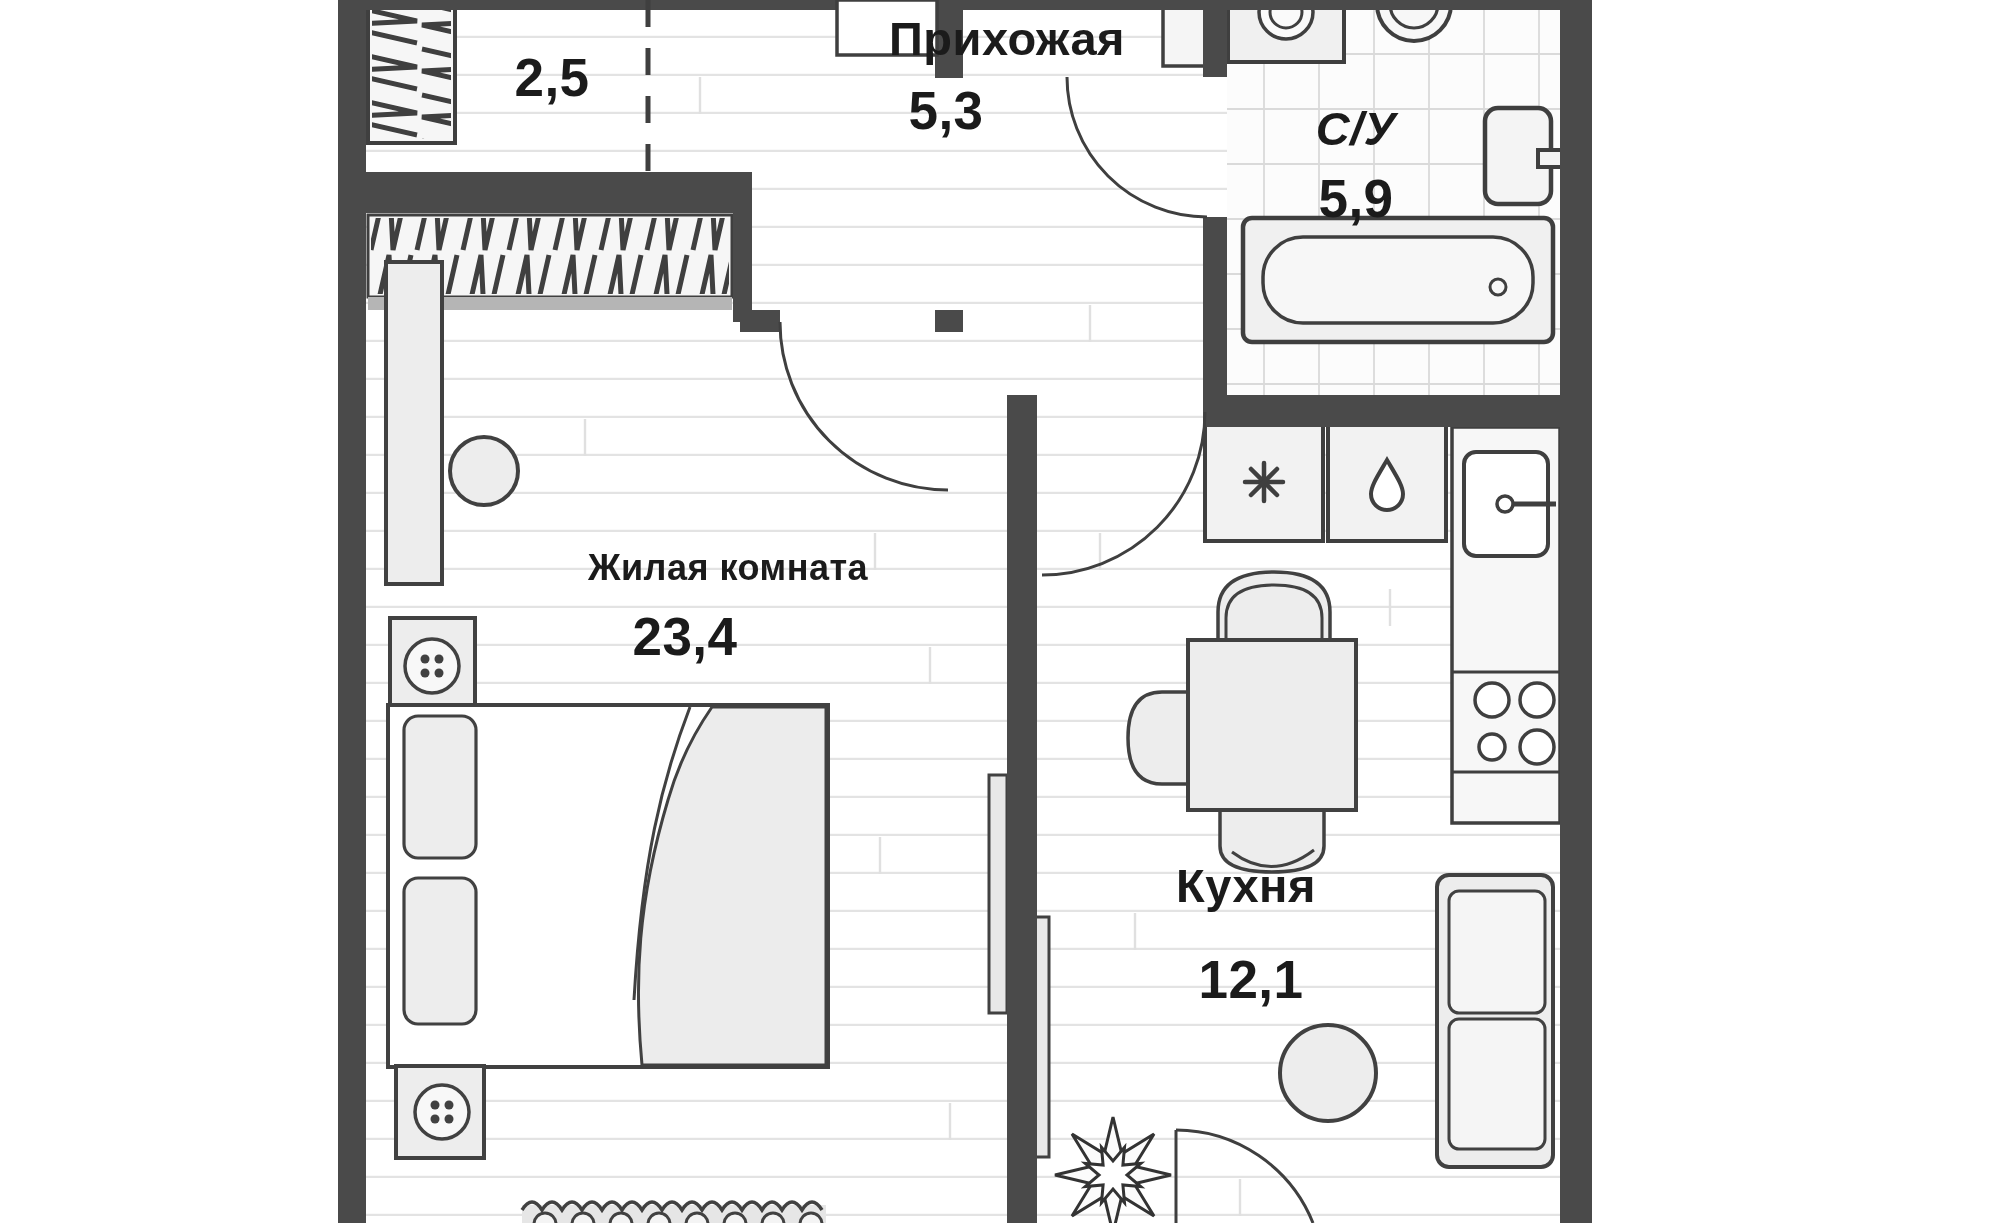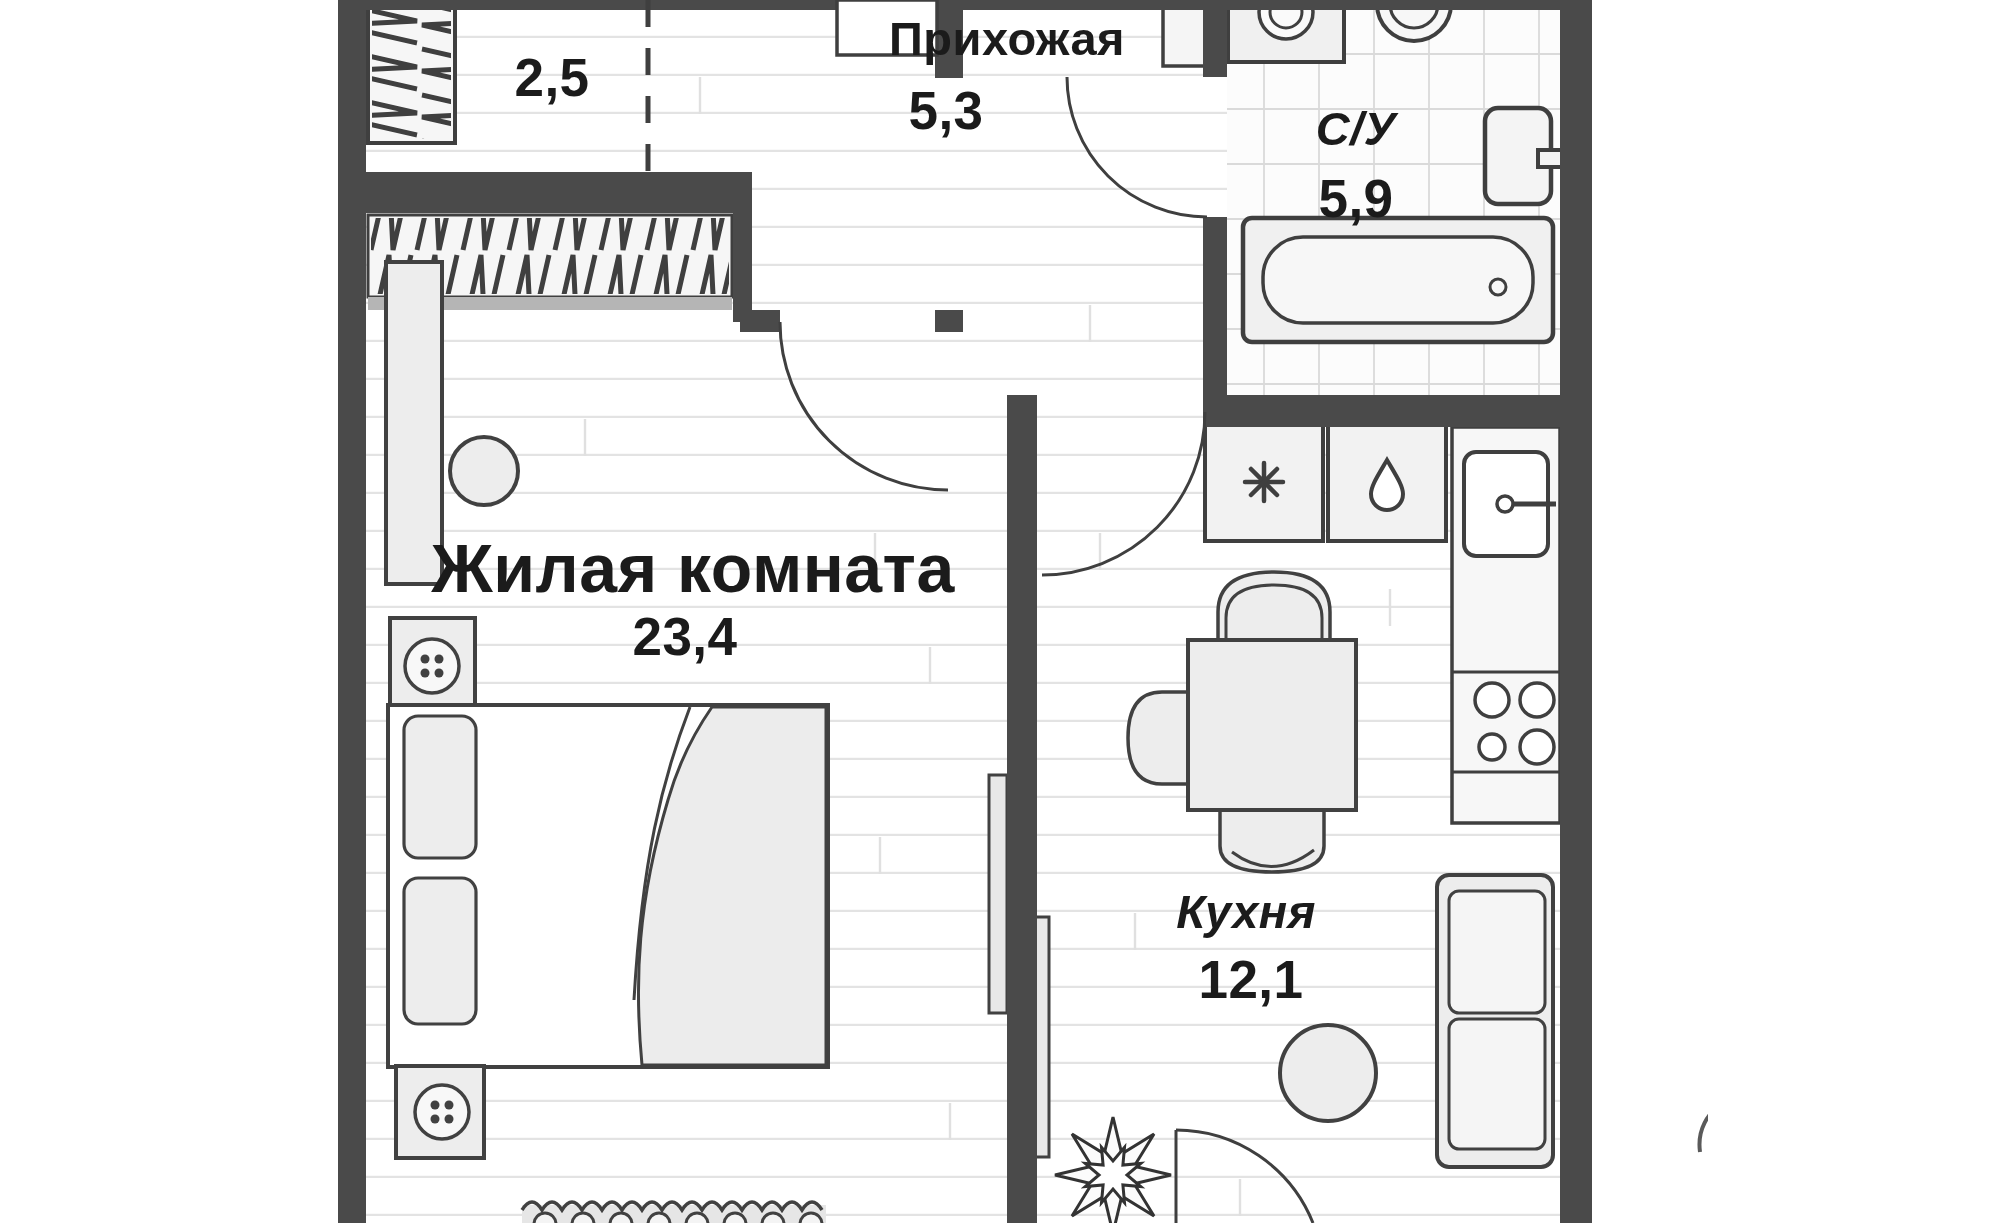--- a/index.html
+++ b/index.html
@@ -1,20 +1,19 @@
 <!DOCTYPE html>
 <html><head>
 <meta charset="utf-8">
 <style>
   html,body { margin:0; padding:0; background:#fff; }
   .canvas {
     position:relative; width:1660px; height:1223px;
     background:#ffffff; overflow:hidden;
     font-family:"Liberation Sans", sans-serif;
-    padding-left:48px;
   }
   svg.plan { position:absolute; left:0; top:0; }
   .lbl {
     position:absolute; transform:translate(-50%,-50%);
     color:#1b1b1b; font-weight:600; white-space:nowrap;
     letter-spacing:0.5px; text-align:center;
   }
   .lbl-room   { font-size:47px; }
   .lbl-area   { font-size:53px; }
   .watermark {
@@ -229,20 +228,20 @@
 </svg>
 
 <div class="lbl lbl-room" style="left:1007px; top:38px;">Прихожая</div>
 <div class="lbl lbl-area" style="left:946px; top:110px;">5,3</div>
 
 <div class="lbl lbl-area" style="left:552px; top:77px;">2,5</div>
 
 <div class="lbl lbl-room" style="left:1356px; top:128px;font-style:italic;">С/У</div>
 <div class="lbl lbl-area" style="left:1356px; top:198px;">5,9</div>
 
-<div class="lbl lbl-room" style="left:693px; top:568px; font-size:68px;">Жилая комната</div>
+<div class="lbl lbl-room" style="left:728px; top:568px; font-size:36px;">Жилая комната</div>
 <div class="lbl lbl-area" style="left:685px; top:636px;">23,4</div>
 
-<div class="lbl lbl-room" style="left:1246px; top:911px;font-style:italic;">Кухня</div>
+<div class="lbl lbl-room" style="left:1246px; top:885px;">Кухня</div>
 <div class="lbl lbl-area" style="left:1243px; top:979px;margin-left:8px;">12,1</div>
 
 
 </div>
 
 </body></html>

